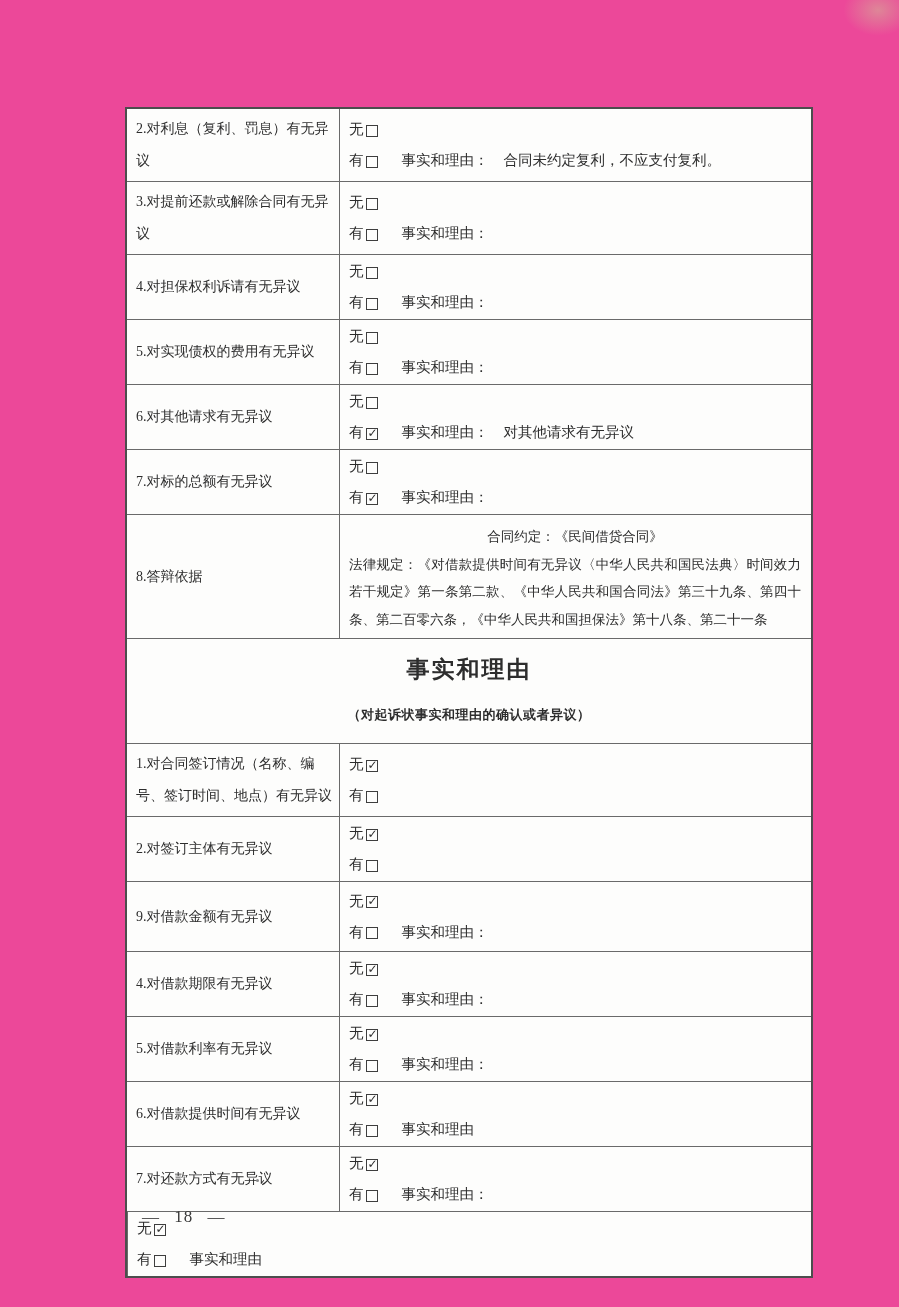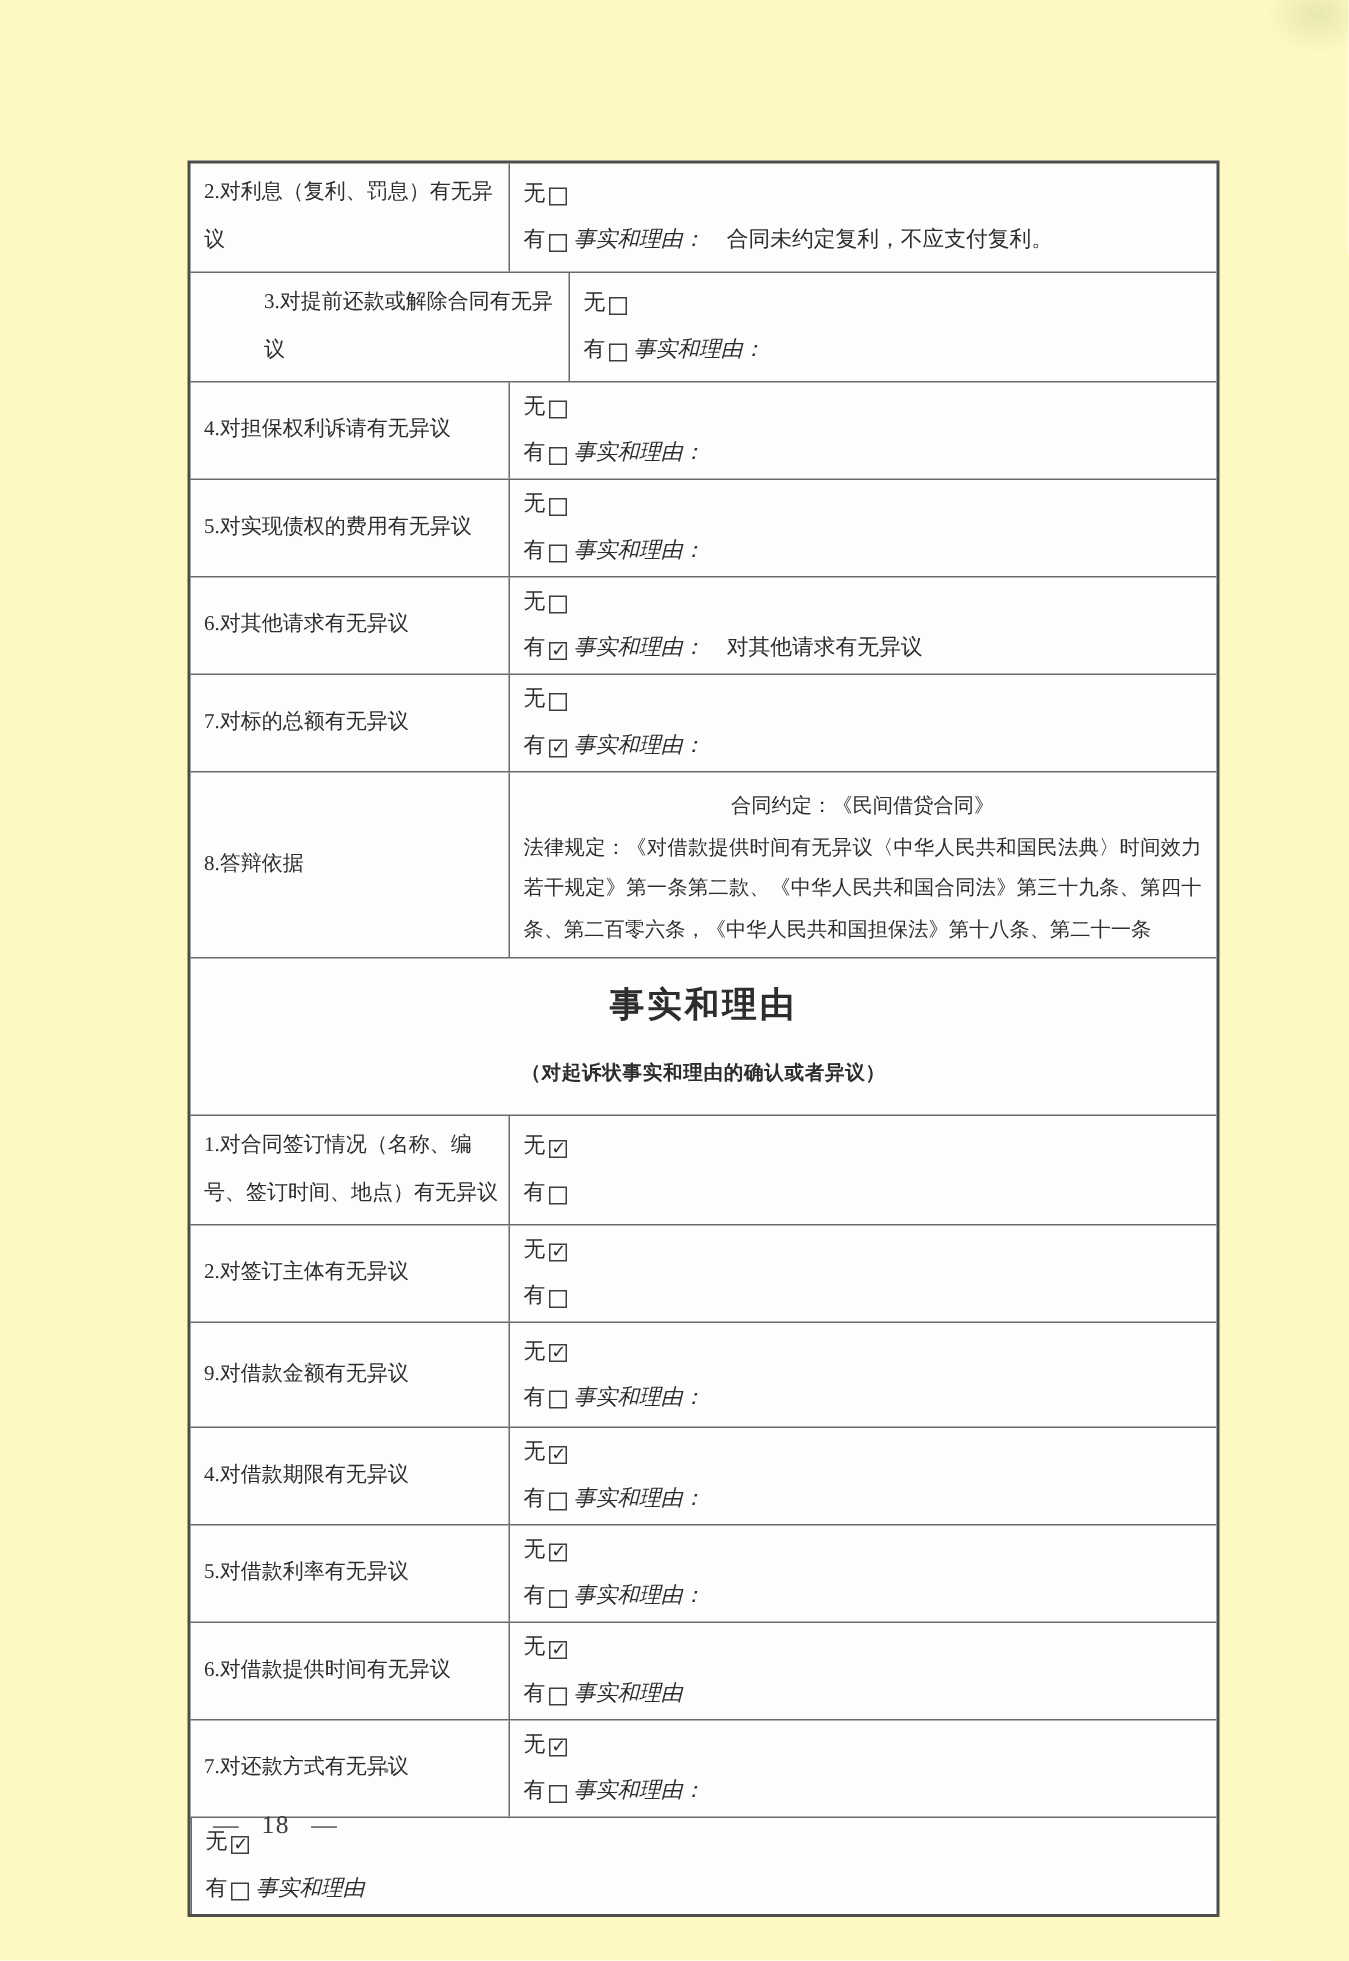--- a/index.html
+++ b/index.html
@@ -1,35 +1,35 @@
 <!DOCTYPE html>
 <html><head>
 <meta charset="utf-8">
 <style>
   html,body { margin:0; padding:0; }
   body { font-family: "Liberation Serif", "DejaVu Serif", serif; color:#2d2d2d; background:#ffffff; }
-  .page { position:relative; width:899px; height:1307px; background:#fef9c3; overflow:hidden; }
+  .page { position:relative; width:899px; height:1307px; background:#ec4899; overflow:hidden; }
   .scan-smudge { position:absolute; right:-14px; top:-16px; width:70px; height:52px;
     background:radial-gradient(ellipse at center, rgba(205,210,150,0.45), rgba(205,210,150,0) 70%); }
   .form-outline { position:absolute; left:125px; top:107px; width:688px;
     border:2px solid #4d4d4d; box-sizing:border-box; background:#fdfdfc; }
   .row { display:flex; border-bottom:1px solid #6a6a6a; box-sizing:border-box; }
   #table2 .row:last-child { border-bottom:none; }
   .label-cell { width:212px; box-sizing:border-box; padding:4px 6px 4px 9px;
     display:flex; align-items:center; font-size:14px; line-height:32px; }
   .value-cell { flex:1; border-left:1px solid #6a6a6a; box-sizing:border-box;
     padding:5px 10px 5px 9px; display:flex; flex-direction:column; justify-content:center;
     gap:8px; font-size:14.5px; }
   .opt-line { display:flex; align-items:center; line-height:23px; white-space:nowrap; }
   .checkbox { width:12px; height:12px; border:1px solid #3e3e3e; display:inline-flex;
     align-items:center; justify-content:center; margin-left:2px; box-sizing:border-box;
     position:relative; top:1px; background:#fdfdfc; cursor:default; }
   .checkbox .glyph { font-family:"DejaVu Sans", sans-serif; font-size:12px; line-height:1;
     position:relative; top:-1px; left:1px; color:#2d2d2d; }
-  .you-text { margin-left:5px;font-style:italic; }
+  .you-text { margin-left:24px; }
   .reason { margin-left:15px; }
   .legal-text { gap:0; justify-content:flex-start; padding-top:8px;align-items:center; }
   .legal-text p { margin:0; font-size:13.5px; line-height:27.5px; text-align:justify; }
   .title-row { display:block; text-align:center; padding-top:15px; box-sizing:border-box; }
   .title { font-size:23px; font-weight:bold; letter-spacing:2px; }
   .subtitle { font-size:13px; font-weight:bold; margin-top:21px; letter-spacing:0.5px; }
   .page-number { position:absolute; left:142px; top:1207px; font-size:17px; color:#3a3a3a;
     word-spacing:9px; letter-spacing:1px; }
   .artifact-dot { position:absolute; left:256px; top:1179px; width:3px; height:3px;
     background:#8a8a8a; border-radius:50%; }
@@ -52,21 +52,21 @@
               <span class="checkbox"></span>
             </div>
             <div class="opt-line">
               <span class="opt-prefix">有</span>
               <span class="checkbox"></span>
               <span class="you-text">事实和理由：</span>
               <span class="reason">合同未约定复利，不应支付复利。</span>
             </div>
           </div>
         </div>
-        <div class="row" style="min-height: 58px; padding-left: 40px;">
+        <div class="row" style="min-height: 58px;">
           <div class="label-cell">
             <span>3.对提前还款或解除合同有无异议</span>
           </div>
           <div class="value-cell">
             <div class="opt-line">
               <span class="opt-prefix">无</span>
               <span class="checkbox"></span>
             </div>
             <div class="opt-line">
               <span class="opt-prefix">有</span>

